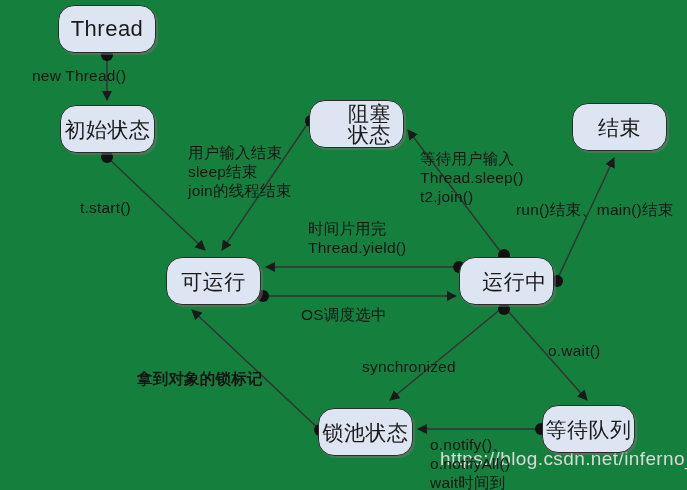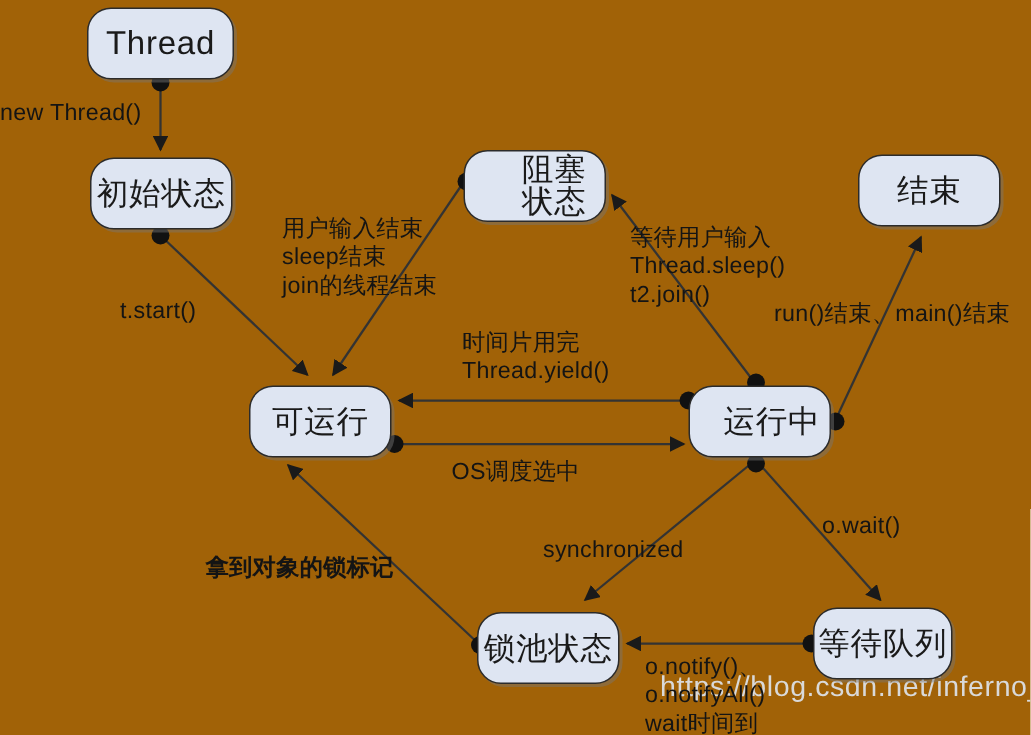--- a/index.html
+++ b/index.html
@@ -4,21 +4,21 @@
 <style>
   html, body {
     margin: 0;
     padding: 0;
     background: #ffffff;
   }
   #canvas {
     position: relative;
     width: 687px;
     height: 490px;
-    background: #a16207;
+    background: #15803d;
     overflow: hidden;
     font-family: "Liberation Sans", "DejaVu Sans", sans-serif;
   }
   #edges {
     position: absolute;
     left: 0;
     top: 0;
     width: 687px;
     height: 490px;
   }
@@ -128,21 +128,21 @@
   <div class="node" style="left:459px; top:257px; width:95px; height:48px;padding-left:16px;">
     <span>运行中</span>
   </div>
   <div class="node" style="left:318px; top:408px; width:95px; height:48px;">
     <span>锁池状态</span>
   </div>
   <div class="node" style="left:542px; top:405px; width:93px; height:48px;align-items:center;">
     <span>等待队列</span>
   </div>
 
-  <div class="edge-label" style="left:0px; top:66px;">new Thread()</div>
+  <div class="edge-label" style="left:0px; top:66px;padding-left:32px;">new Thread()</div>
   <div class="edge-label" style="left:80px; top:198px;">t.start()</div>
   <div class="edge-label" style="left:188px; top:143px;">用户输入结束
 sleep结束
 join的线程结束</div>
   <div class="edge-label" style="left:420px; top:149px;">等待用户输入
 Thread.sleep()
 t2.join()</div>
   <div class="edge-label" style="left:308px; top:219px;">时间片用完
 Thread.yield()</div>
   <div class="edge-label" style="left:301px; top:305px;">OS调度选中</div>

